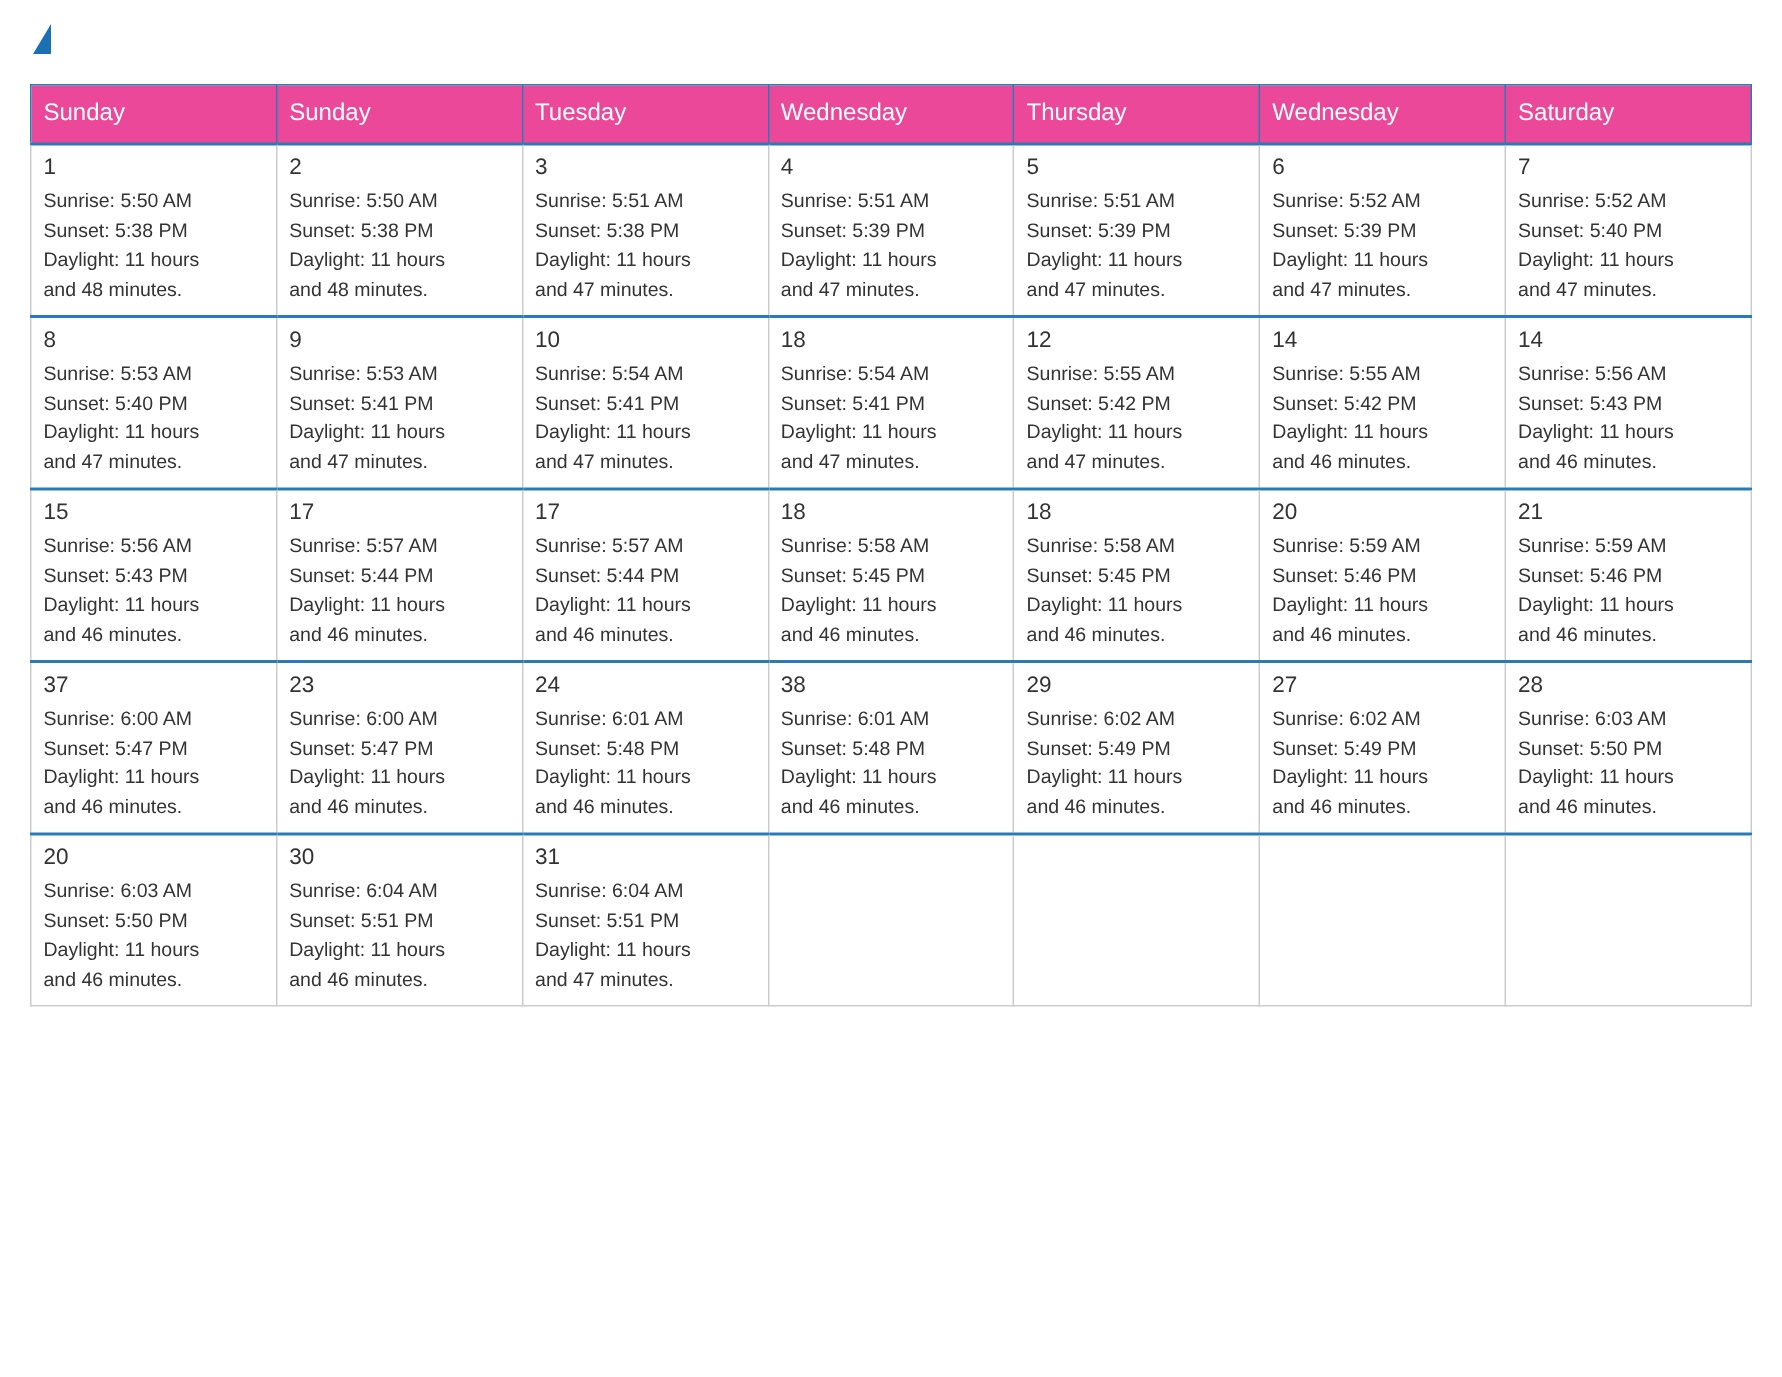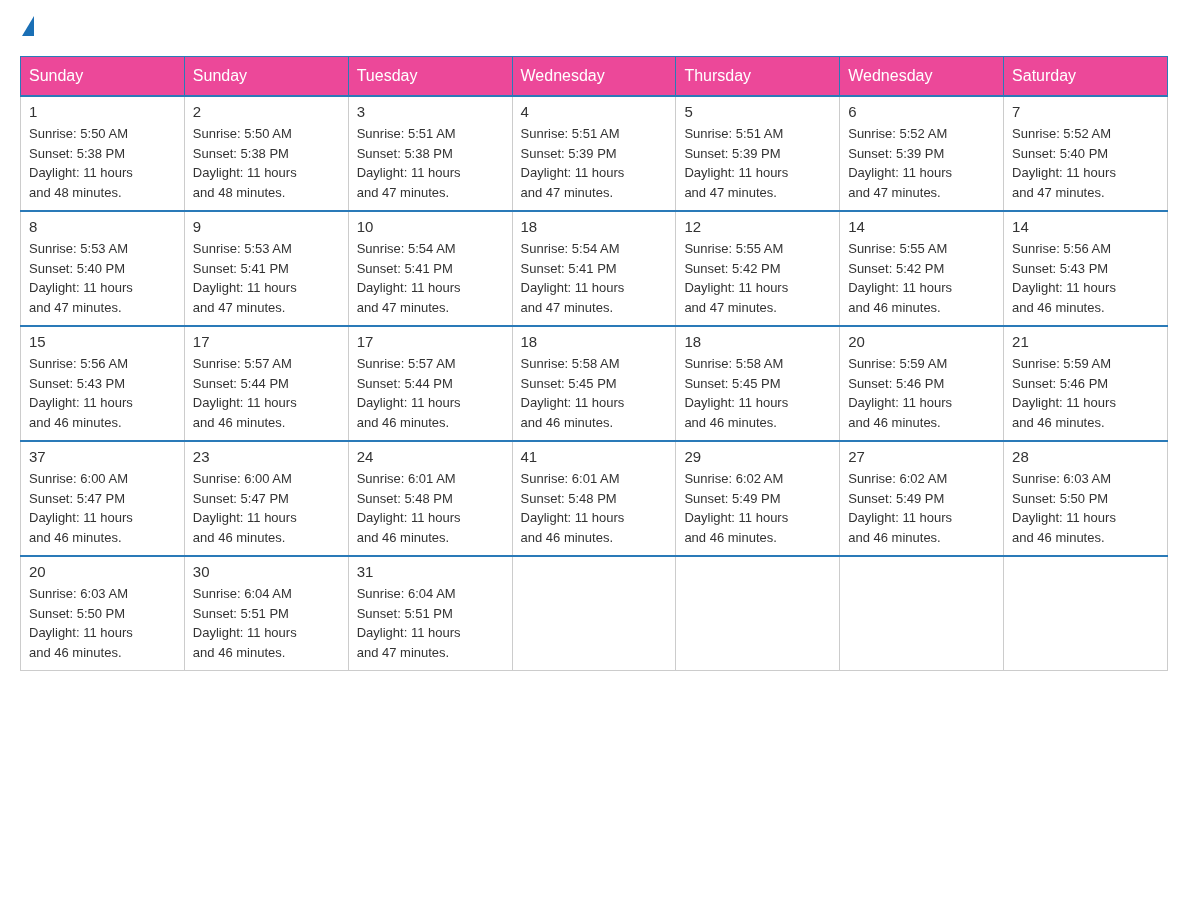--- a/index.html
+++ b/index.html
@@ -156,21 +156,21 @@
         <td><span class="day-number">17</span><span class="day-info">Sunrise: 5:57 AM<br>Sunset: 5:44 PM<br>Daylight: 11 hours<br>and 46 minutes.</span></td>
         <td><span class="day-number">18</span><span class="day-info">Sunrise: 5:58 AM<br>Sunset: 5:45 PM<br>Daylight: 11 hours<br>and 46 minutes.</span></td>
         <td><span class="day-number">18</span><span class="day-info">Sunrise: 5:58 AM<br>Sunset: 5:45 PM<br>Daylight: 11 hours<br>and 46 minutes.</span></td>
         <td><span class="day-number">20</span><span class="day-info">Sunrise: 5:59 AM<br>Sunset: 5:46 PM<br>Daylight: 11 hours<br>and 46 minutes.</span></td>
         <td><span class="day-number">21</span><span class="day-info">Sunrise: 5:59 AM<br>Sunset: 5:46 PM<br>Daylight: 11 hours<br>and 46 minutes.</span></td>
       </tr>
       <tr>
         <td><span class="day-number">37</span><span class="day-info">Sunrise: 6:00 AM<br>Sunset: 5:47 PM<br>Daylight: 11 hours<br>and 46 minutes.</span></td>
         <td><span class="day-number">23</span><span class="day-info">Sunrise: 6:00 AM<br>Sunset: 5:47 PM<br>Daylight: 11 hours<br>and 46 minutes.</span></td>
         <td><span class="day-number">24</span><span class="day-info">Sunrise: 6:01 AM<br>Sunset: 5:48 PM<br>Daylight: 11 hours<br>and 46 minutes.</span></td>
-        <td><span class="day-number">41</span><span class="day-info">Sunrise: 6:01 AM<br>Sunset: 5:48 PM<br>Daylight: 11 hours<br>and 46 minutes.</span></td>
+        <td><span class="day-number">38</span><span class="day-info">Sunrise: 6:01 AM<br>Sunset: 5:48 PM<br>Daylight: 11 hours<br>and 46 minutes.</span></td>
         <td><span class="day-number">29</span><span class="day-info">Sunrise: 6:02 AM<br>Sunset: 5:49 PM<br>Daylight: 11 hours<br>and 46 minutes.</span></td>
         <td><span class="day-number">27</span><span class="day-info">Sunrise: 6:02 AM<br>Sunset: 5:49 PM<br>Daylight: 11 hours<br>and 46 minutes.</span></td>
         <td><span class="day-number">28</span><span class="day-info">Sunrise: 6:03 AM<br>Sunset: 5:50 PM<br>Daylight: 11 hours<br>and 46 minutes.</span></td>
       </tr>
       <tr>
         <td><span class="day-number">20</span><span class="day-info">Sunrise: 6:03 AM<br>Sunset: 5:50 PM<br>Daylight: 11 hours<br>and 46 minutes.</span></td>
         <td><span class="day-number">30</span><span class="day-info">Sunrise: 6:04 AM<br>Sunset: 5:51 PM<br>Daylight: 11 hours<br>and 46 minutes.</span></td>
         <td><span class="day-number">31</span><span class="day-info">Sunrise: 6:04 AM<br>Sunset: 5:51 PM<br>Daylight: 11 hours<br>and 47 minutes.</span></td>
         <td></td>
         <td></td>

